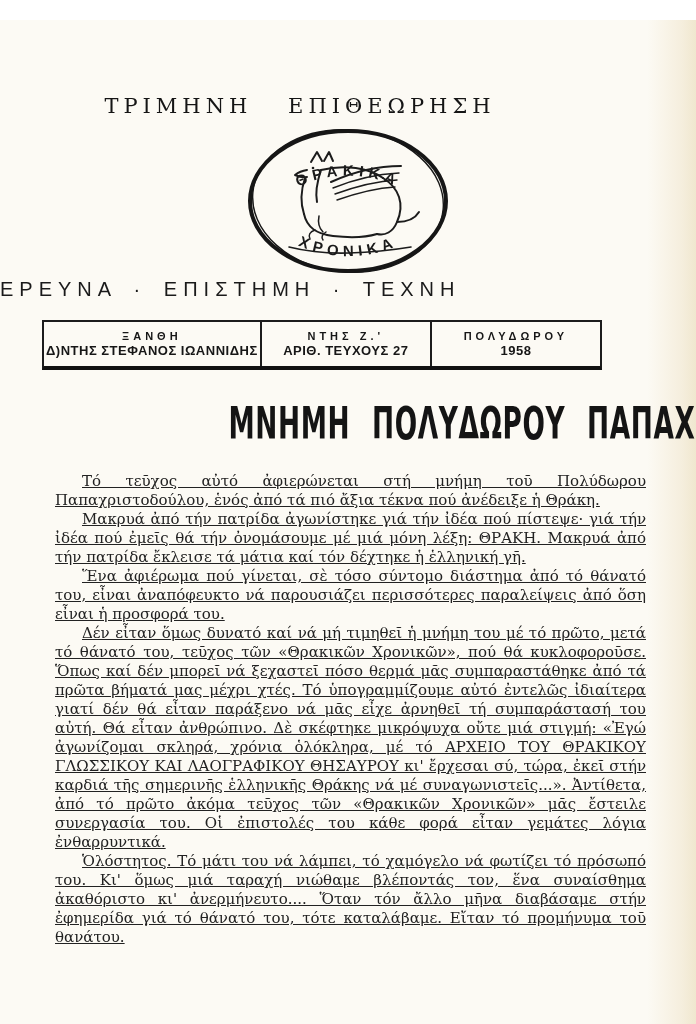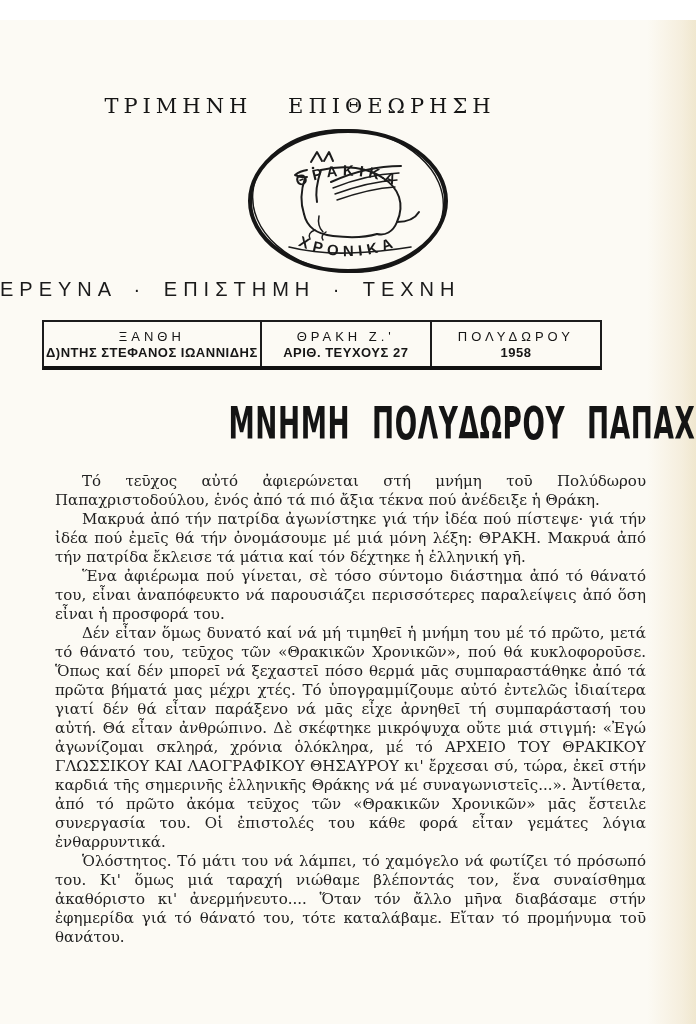--- a/index.html
+++ b/index.html
@@ -31,21 +31,21 @@
     border:2px solid #1c1c1c;border-bottom:4px solid #111;
     display:flex;align-items:stretch;
     font-family:"Liberation Sans",sans-serif;
   }
   .infocol{
     flex:1;display:flex;flex-direction:column;justify-content:center;
     align-items:center;gap:1px;padding:2px 2px;
   }
   .infocol + .infocol{border-left:2px solid #1c1c1c;}
   .info-line1{
-    font-size:13px;font-weight:400;letter-spacing:4px;color:#161616;
+    font-size:11px;font-weight:700;letter-spacing:4px;color:#161616;
     white-space:nowrap;
   }
   .info-line2{
     font-size:13px;font-weight:700;letter-spacing:0.5px;color:#161616;
     white-space:nowrap;
   }
   .article-title{
     position:absolute;top:378px;left:0;width:100%;margin:0;
     text-align:center;font-weight:700;white-space:nowrap;
   }
@@ -53,21 +53,21 @@
     display:inline-block;transform:scaleX(0.60);transform-origin:center;
     font-family:"DejaVu Sans",sans-serif;
     font-size:44px;letter-spacing:1px;word-spacing:20px;color:#141414;
   }
   .bodytext{
     position:absolute;top:452px;left:55px;width:591px;
     font-family:"DejaVu Serif",serif;
     font-size:15px;line-height:19px;color:#222;
     text-align:justify;
   }
-  .bodytext p{margin:0;text-indent:27px;}
+  .bodytext p{margin:0;text-indent:27px;text-decoration:underline;}
 </style>
 </head>
 <body>
 
 <div class="page">
 
   <div class="masthead">
     <span>ΤΡΙΜΗΝΗ ΕΠΙΘΕΩΡΗΣΗ</span>
   </div>
 
@@ -110,21 +110,21 @@
   </svg>
 
   <div class="subtitle">ΕΡΕΥΝΑ · ΕΠΙΣΤΗΜΗ · ΤΕΧΝΗ</div>
 
   <div class="infobox">
     <div class="infocol">
       <span class="info-line1">ΞΑΝΘΗ</span>
       <span class="info-line2">Δ)ΝΤΗΣ ΣΤΕΦΑΝΟΣ ΙΩΑΝΝΙΔΗΣ</span>
     </div>
     <div class="infocol">
-      <span class="info-line1">ΘΡΑΚΗ Ζ.'</span>
+      <span class="info-line1">ΝΤΗΣ Ζ.'</span>
       <span class="info-line2">ΑΡΙΘ. ΤΕΥΧΟΥΣ 27</span>
     </div>
     <div class="infocol">
       <span class="info-line1">ΠΟΛΥΔΩΡΟΥ</span>
       <span class="info-line2">1958</span>
     </div>
   </div>
 
   <h1 class="article-title">
     <span class="title-inner">ΜΝΗΜΗ ΠΟΛΥΔΩΡΟΥ ΠΑΠΑΧΡΙΣΤΟΔΟΥΛΟΥ</span>

